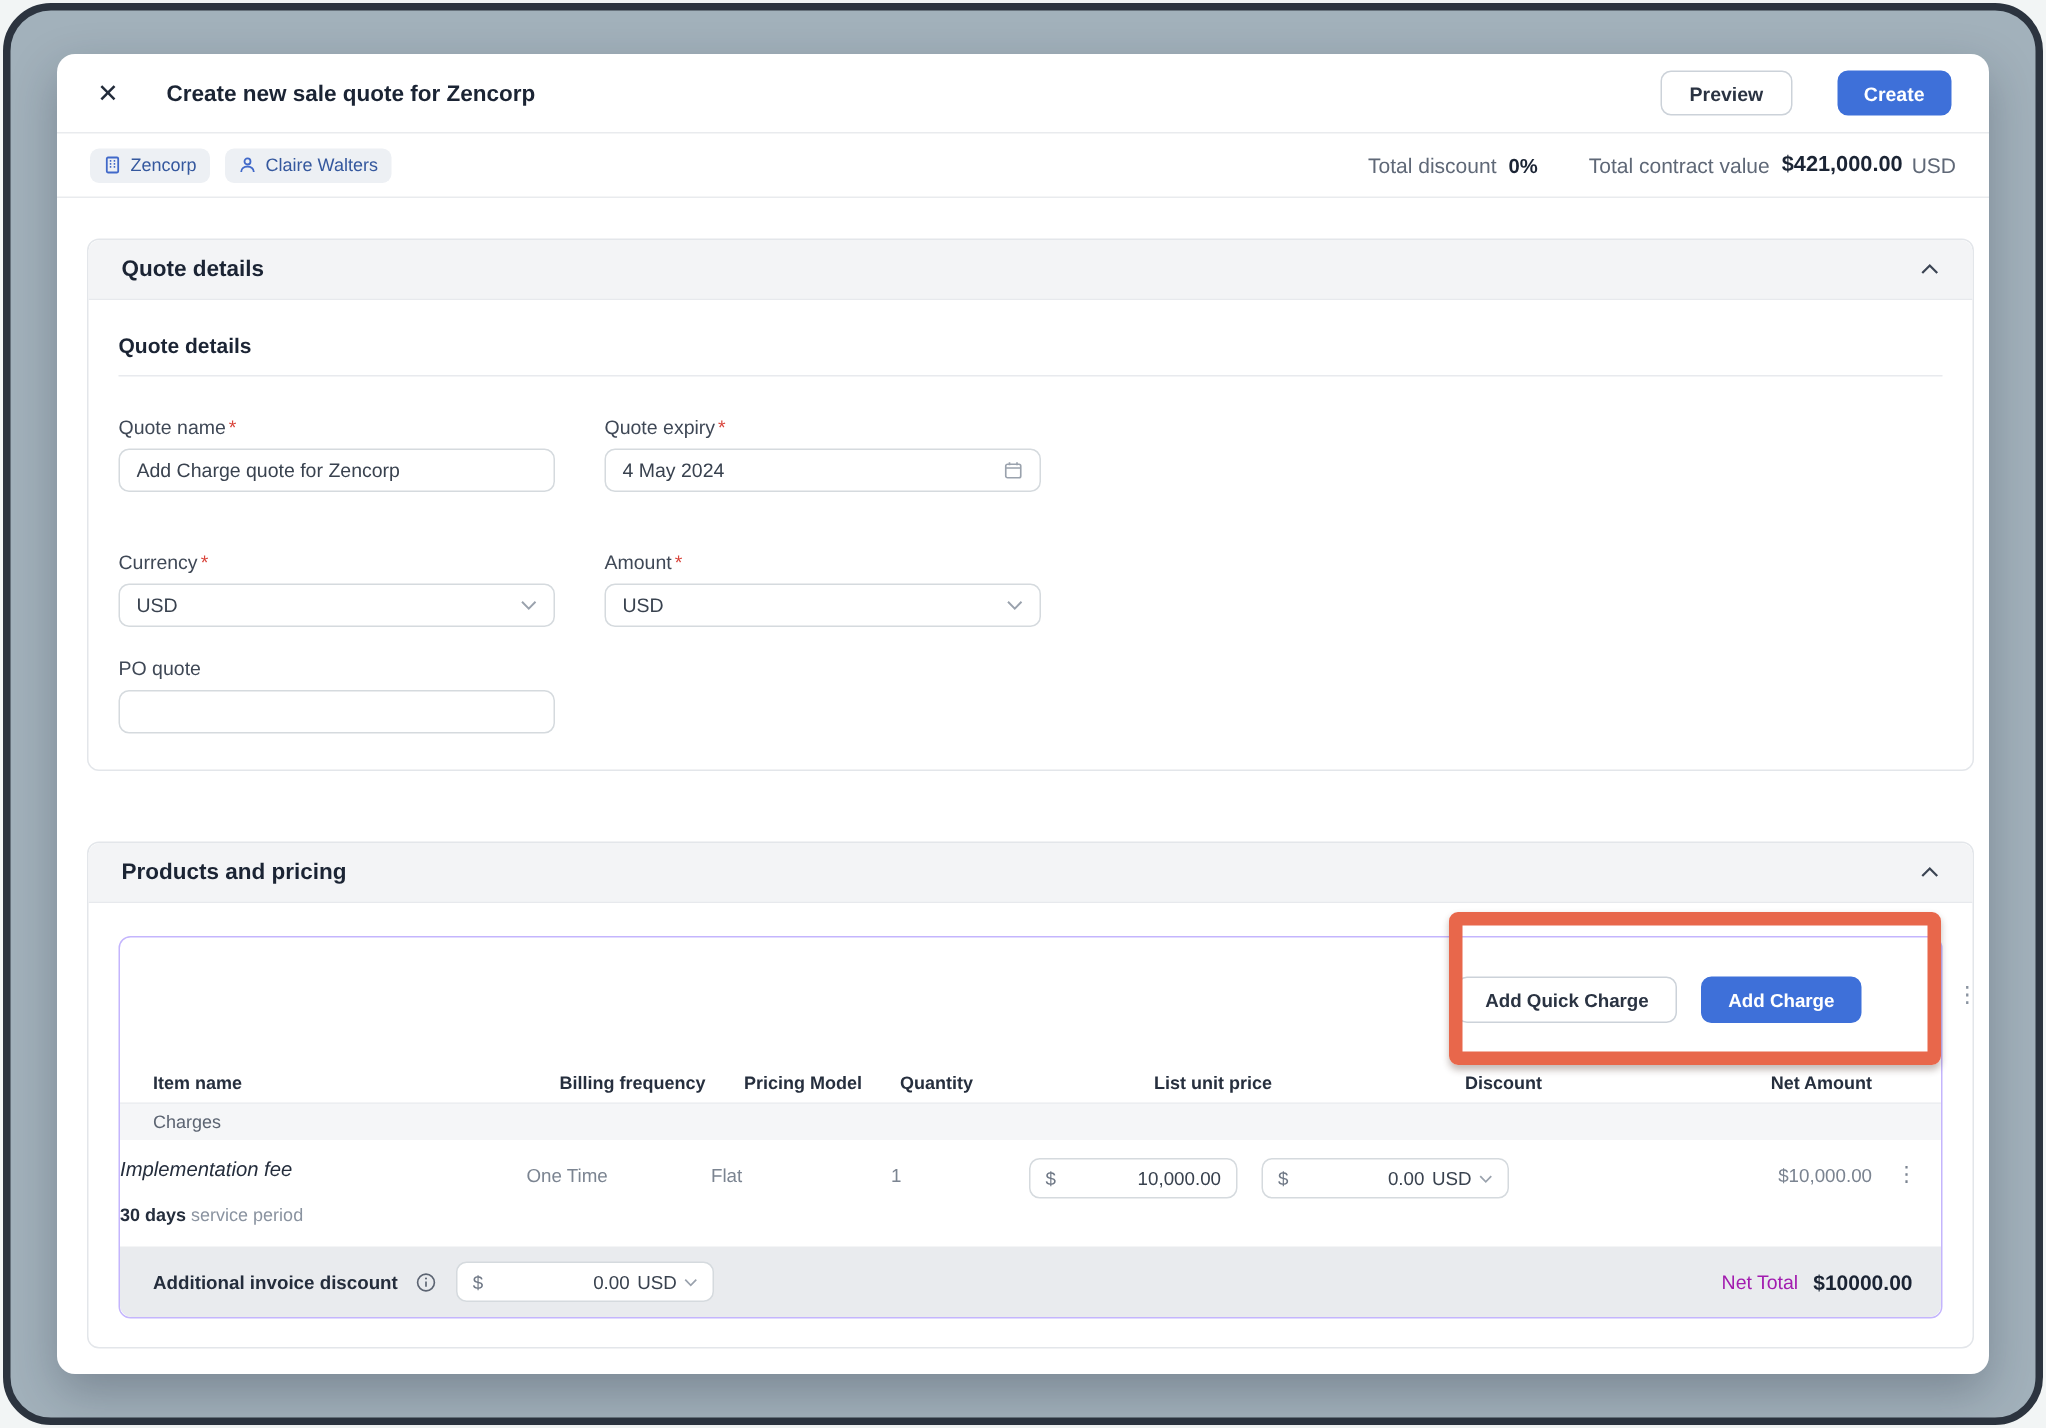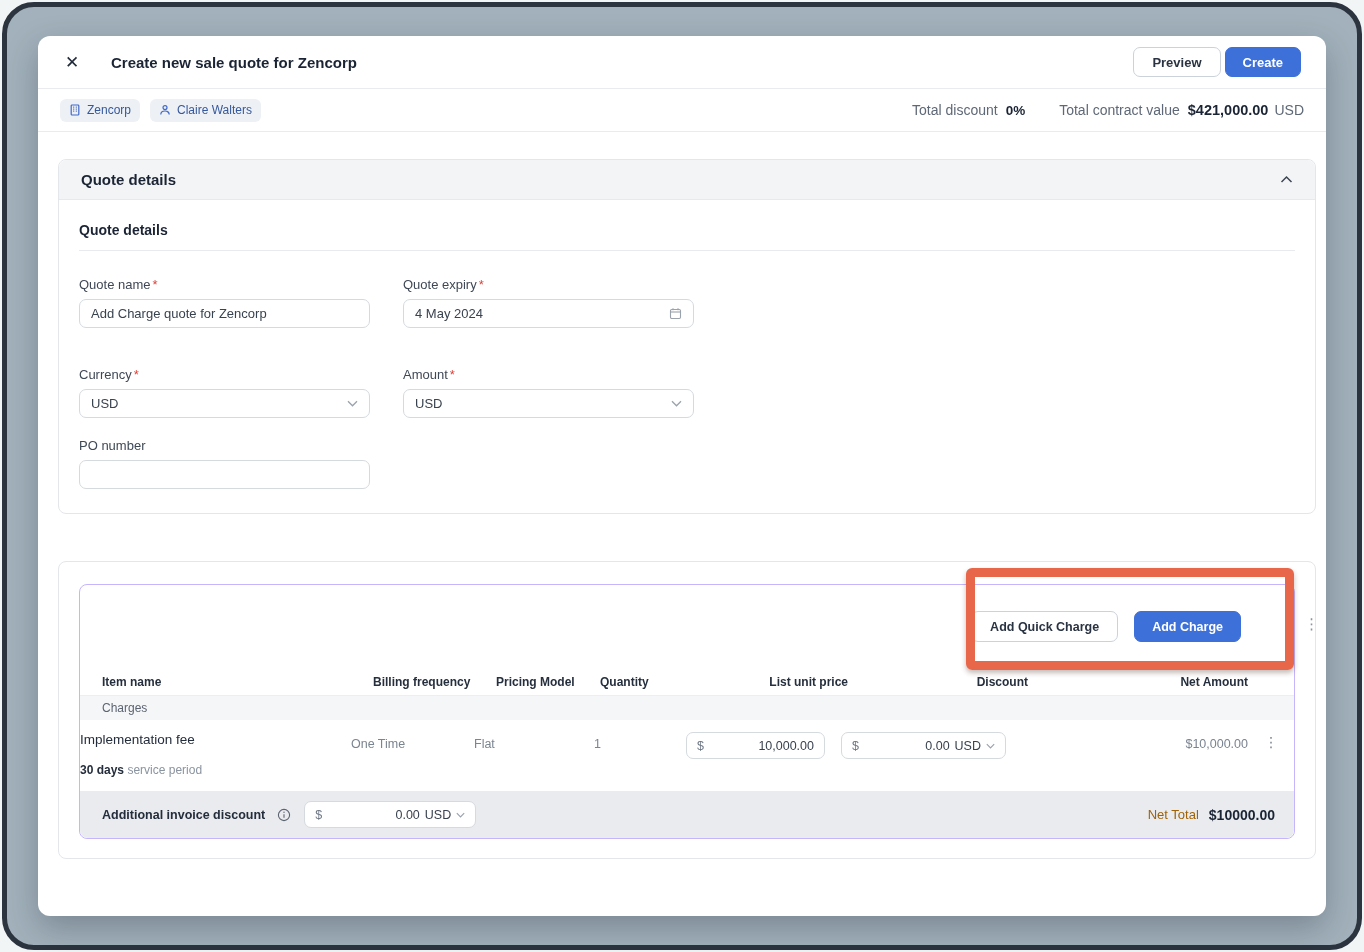--- a/index.html
+++ b/index.html
@@ -7,21 +7,21 @@
   .stage { position:relative; width:1364px; height:952px; overflow:hidden; }
   .frame { position:absolute; inset:2px; border-radius:32px; border:5px solid #2c343f; background:#a2b1bb; }
   .card { position:absolute; left:38px; top:36px; width:1288px; height:880px; background:#ffffff;
           border-radius:12px; overflow:hidden; box-shadow:0 12px 32px rgba(20,30,45,.28); }
 
   
   .topbar { display:flex; align-items:center; height:52px; padding:0 25px; }
   .close-btn { width:18px; height:18px; display:flex; align-items:center; justify-content:center;
                font-size:17px; color:#222b3a; cursor:pointer; }
   .title { margin-left:30px; font-size:15px; font-weight:700; color:#1b2434; }
-  .topbar-actions { margin-left:auto; display:flex; align-items:center; gap:4px; }
+  .topbar-actions { margin-left:auto; display:flex; align-items:center; gap:30px; }
   .btn { height:30px; border-radius:7px; font-size:13px; font-weight:600; display:inline-flex;
          align-items:center; justify-content:center; cursor:pointer; }
   .btn-secondary { background:#fff; border:1px solid #ccd2d9; color:#2a3342; padding:0 18px; }
   .btn-primary { background:#3e70d9; border:1px solid #3e70d9; color:#fff; padding:0 17px; }
   .divider { height:1px; background:#e9ebee; }
 
   
   .context-row { display:flex; align-items:center; height:42px; padding:0 22px; }
   .chip { display:inline-flex; align-items:center; gap:6px; height:23px; padding:0 9px;
           background:#edf0f4; border-radius:6px; font-size:12px; color:#35589e; cursor:pointer; }
@@ -71,41 +71,41 @@
                    box-shadow:0 3px 5px rgba(60,30,20,.30); }
 
   .tgrid { display:grid; grid-template-columns:271px 123px 104px 108px 140px 180px 1fr 46px;
            padding-left:22px; align-items:center; }
   .thead { height:27px; font-size:12px; font-weight:700; color:#262f3e; }
   .thead .right { text-align:right; }
   .group-row { height:25px; background:#f5f6f8; font-size:12px; color:#5c6472;
                display:flex; align-items:center; padding-left:22px; border-top:1px solid #eceef1; }
   .item-row { padding:12px 0 14px 0; align-items:start; }
   .cell-sub { font-size:12.5px; color:#7b8491; padding-top:5px; }
-  .item-name { font-size:13.5px; color:#242d3c; }
+  .item-name { font-size:13.5px; color:#242d3c;font-style:italic; }
   .service-line { margin-top:16px; font-size:12px; color:#8a93a0; }
   .service-line b { color:#242d3c; font-weight:700; }
   .qty { padding-left:16px; }
   .money-input { height:27px; border:1px solid #d5dade; border-radius:7px; background:#fff;
                  display:flex; align-items:center; justify-content:space-between;
                  padding:0 10px; font-size:12.5px; color:#39424f; cursor:text; }
   .money-input .cursym { color:#6e7785; }
   .money-input .mval { display:flex; align-items:center; gap:5px; }
   .price-cell { width:139px; }
   .disc-cell { width:165px; margin-left:15px; }
   .net-cell { text-align:right; font-size:12.5px; color:#7b8491; padding-top:5px; }
   .kebab-cell { text-align:center; color:#7b8491; font-size:14px; cursor:pointer; padding-top:3px; line-height:1.1; }
 
   .foot-row { height:47px; background:#e9ebee; border-radius:0 0 8px 8px; display:flex;
               align-items:center; padding:0 19px 0 22px; }
   .foot-label { font-size:12.5px; font-weight:700; color:#242d3c; }
   .info-icon { margin-left:12px; color:#5c6472; display:flex; align-items:center; cursor:pointer; }
   .foot-input { width:172px; margin-left:13px; }
   .net-total { margin-left:auto; display:flex; align-items:center; gap:10px; }
-  .net-total .lab { font-size:13px; color:#a16207; }
+  .net-total .lab { font-size:13px; color:#a21caf; }
   .net-total .amt { font-size:14px; font-weight:700; color:#1b2434; }
 </style>
 </head>
 <body>
 
 <div class="stage">
   <div class="frame"></div>
 
   <div class="card">
 
@@ -219,27 +219,35 @@
                   <svg width="11" height="7" viewBox="0 0 11 7" fill="none" stroke="currentColor" stroke-width="1.3">
                       <path d="M1 1.2 5.5 5.8 10 1.2"></path>
                     </svg>
                 </span>
               </div>
             </div>
           </div>
 
           <div class="spacer-20"></div>
           <div class="field">
-            <div class="field-label">PO number</div>
+            <div class="field-label">PO quote</div>
             <input class="input" value="" style="">
           </div>
         </div>
       </div>
 
       <div class="section" style="padding-bottom:19px;">
+        <div class="section-header">
+          <span class="s-title">Products and pricing</span>
+          <span class="icon-muted" style="color:#3c4554;">
+            <svg width="13" height="9" viewBox="0 0 13 9" fill="none" stroke="currentColor" stroke-width="1.5">
+                <path d="M1.5 7 6.5 2 11.5 7"></path>
+              </svg>
+          </span>
+        </div>
         <div class="section-body" style="padding-bottom:0;">
           <div class="table-wrap">
 
             <div class="toolbar">
               <div class="toolbar-buttons">
                 <button class="btn btn-secondary btn-sm">Add Quick Charge</button>
                 <button class="btn btn-primary btn-sm">Add Charge</button>
               </div>
               <div class="kebab-top">⋮</div>
               <div class="highlight-box"></div>

